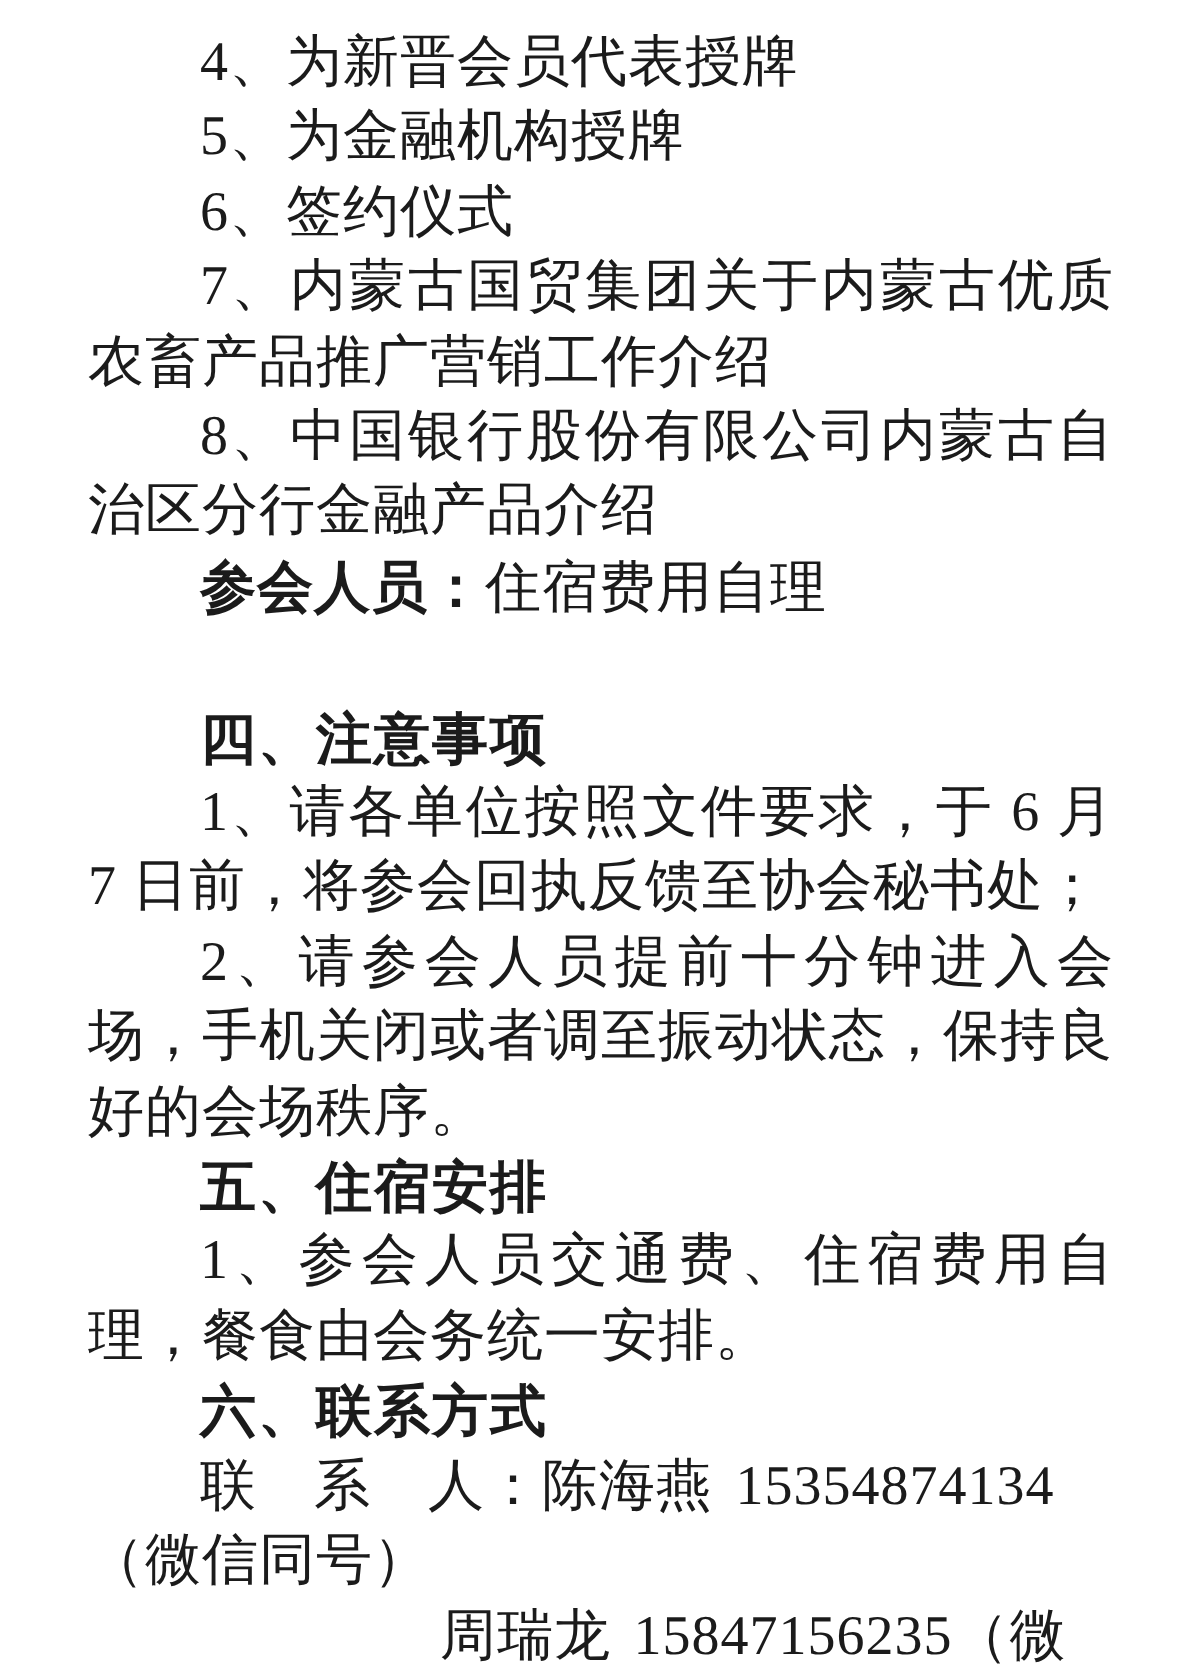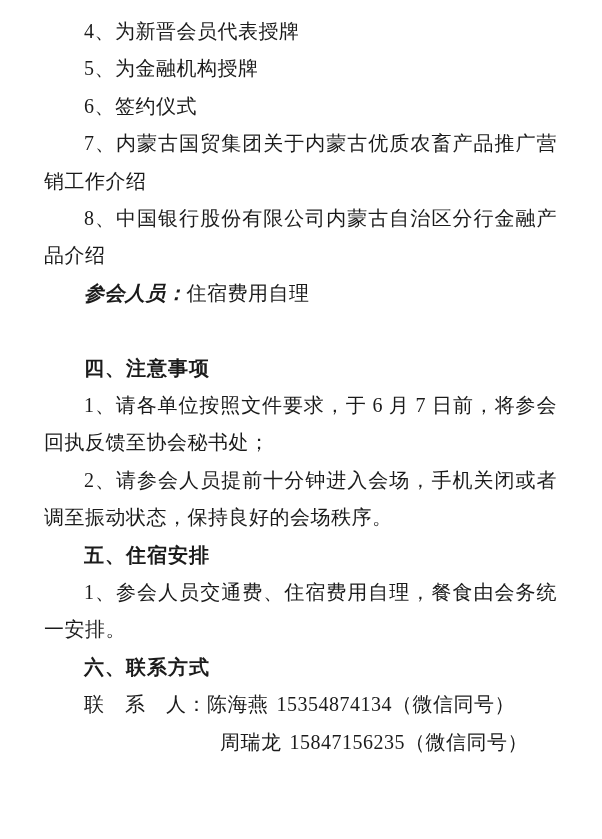--- a/index.html
+++ b/index.html
@@ -12,41 +12,40 @@
     height: 839px;
     overflow: hidden;
     color: #1b1b1b;
     font-family: "Liberation Serif", "DejaVu Serif", serif;
   }
   .page {
     box-sizing: border-box;
     width: 602px;
     height: 839px;
     padding: 13px 45px 0 44px;
-    font-size: 20px;
+    font-size: 28px;
     line-height: 37.4px;
     letter-spacing: 0.5px;
   }
   p { margin: 0; }
   .indent { text-indent: 2em; }
   .just {
     text-align: justify;
     text-justify: inter-ideograph;
   }
   .heading {
     font-family: "Liberation Sans", "DejaVu Sans", sans-serif;
     font-weight: bold;
     text-indent: 2em;
     letter-spacing: 1px;
   }
   .label-bold {
     font-family: "Liberation Sans", "DejaVu Sans", sans-serif;
     font-weight: bold;
     letter-spacing: 0.5px;
-    font-style: italic;
   }
   .spacer { height: 37.4px; }
   .contact-second { text-indent: 176px; }
   .phone { margin-left: 0.4em; }
 </style>
 </head>
 <body>
 
 <div class="page">
 

